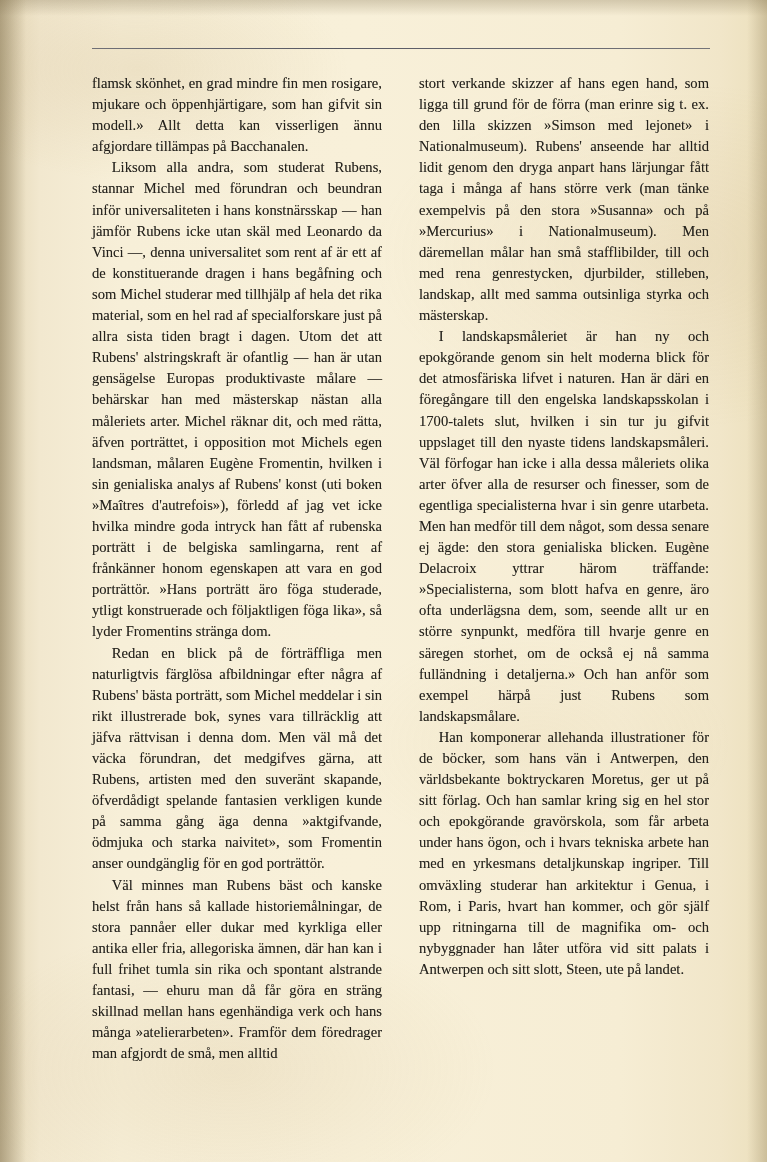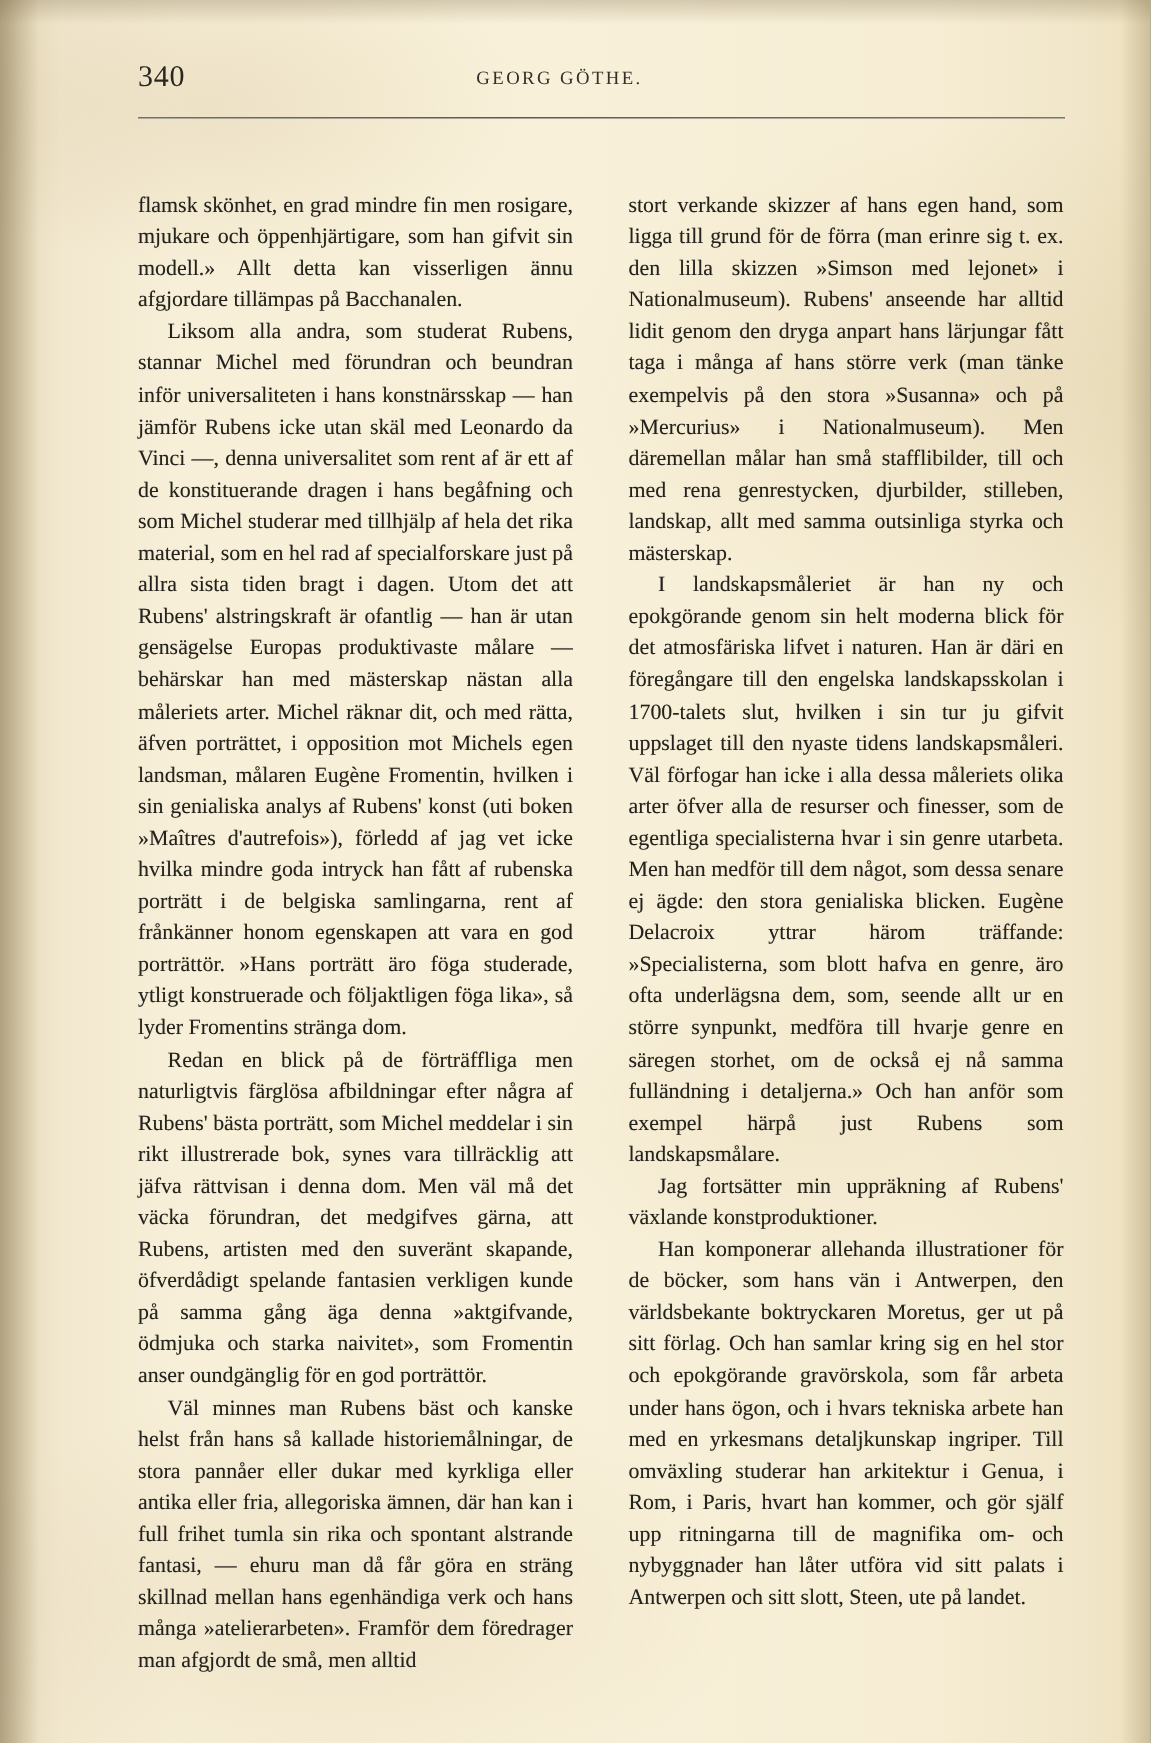--- a/index.html
+++ b/index.html
@@ -104,21 +104,20 @@
   }
 
   
   .columns {
     display: flex;
     gap: 37px;
     margin-top: 24px;
   }
   .col {
     width: 290px;
-    margin-top: 24px;
   }
   .col p {
     margin: 0;
     font-size: 14.6px;
     line-height: 21.1px;
     text-align: justify;
     text-justify: inter-word;
     color: #24221d;
     -webkit-font-smoothing: antialiased;
   }
@@ -135,35 +134,30 @@
 <body>
 
 <div class="page">
   <div class="paper-grain"></div>
   <div class="edge-shadow-top"></div>
   <div class="edge-shadow-left"></div>
   <div class="edge-shadow-right"></div>
 
   <div class="content">
 
-    <div class="running-head">
-      <div class="folio">340</div>
-      <div class="head-title">GEORG GÖTHE.</div>
-    </div>
     <div class="head-rule"></div>
 
     <div class="columns">
       <div class="col" id="col-left">
           <p class="cont">flamsk skönhet, en grad mindre fin men rosigare, mjukare och öppenhjärtigare, som han gifvit sin modell.» Allt detta kan visserligen ännu afgjordare tillämpas på Bacchanalen.</p>
           <p class="indent">Liksom alla andra, som studerat Rubens, stannar Michel med förundran och beundran inför universaliteten i hans konstnärsskap — han jämför Rubens icke utan skäl med Leonardo da Vinci —, denna universalitet som rent af är ett af de konstituerande dragen i hans begåfning och som Michel studerar med tillhjälp af hela det rika material, som en hel rad af specialforskare just på allra sista tiden bragt i dagen. Utom det att Rubens' alstringskraft är ofantlig — han är utan gensägelse Europas produktivaste målare — behärskar han med mästerskap nästan alla måleriets arter. Michel räknar dit, och med rätta, äfven porträttet, i opposition mot Michels egen landsman, målaren Eugène Fromentin, hvilken i sin genialiska analys af Rubens' konst (uti boken »Maîtres d'autrefois»), förledd af jag vet icke hvilka mindre goda intryck han fått af rubenska porträtt i de belgiska samlingarna, rent af frånkänner honom egenskapen att vara en god porträttör. »Hans porträtt äro föga studerade, ytligt konstruerade och följaktligen föga lika», så lyder Fromentins stränga dom.</p>
           <p class="indent">Redan en blick på de förträffliga men naturligtvis färglösa afbildningar efter några af Rubens' bästa porträtt, som Michel meddelar i sin rikt illustrerade bok, synes vara tillräcklig att jäfva rättvisan i denna dom. Men väl må det väcka förundran, det medgifves gärna, att Rubens, artisten med den suveränt skapande, öfverdådigt spelande fantasien verkligen kunde på samma gång äga denna »aktgifvande, ödmjuka och starka naivitet», som Fromentin anser oundgänglig för en god porträttör.</p>
           <p class="indent">Väl minnes man Rubens bäst och kanske helst från hans så kallade historiemålningar, de stora pannåer eller dukar med kyrkliga eller antika eller fria, allegoriska ämnen, där han kan i full frihet tumla sin rika och spontant alstrande fantasi, — ehuru man då får göra en sträng skillnad mellan hans egenhändiga verk och hans många »atelierarbeten». Framför dem föredrager man afgjordt de små, men alltid</p>
         </div>
       <div class="col" id="col-right">
           <p class="cont">stort verkande skizzer af hans egen hand, som ligga till grund för de förra (man erinre sig t. ex. den lilla skizzen »Simson med lejonet» i Nationalmuseum). Rubens' anseende har alltid lidit genom den dryga anpart hans lärjungar fått taga i många af hans större verk (man tänke exempelvis på den stora »Susanna» och på »Mercurius» i Nationalmuseum). Men däremellan målar han små stafflibilder, till och med rena genrestycken, djurbilder, stilleben, landskap, allt med samma outsinliga styrka och mästerskap.</p>
           <p class="indent">I landskapsmåleriet är han ny och epokgörande genom sin helt moderna blick för det atmosfäriska lifvet i naturen. Han är däri en föregångare till den engelska landskapsskolan i 1700-talets slut, hvilken i sin tur ju gifvit uppslaget till den nyaste tidens landskapsmåleri. Väl förfogar han icke i alla dessa måleriets olika arter öfver alla de resurser och finesser, som de egentliga specialisterna hvar i sin genre utarbeta. Men han medför till dem något, som dessa senare ej ägde: den stora genialiska blicken. Eugène Delacroix yttrar härom träffande: »Specialisterna, som blott hafva en genre, äro ofta underlägsna dem, som, seende allt ur en större synpunkt, medföra till hvarje genre en säregen storhet, om de också ej nå samma fulländning i detaljerna.» Och han anför som exempel härpå just Rubens som landskapsmålare.</p>
-          <p class="indent">Jag fortsätter min uppräkning af Rubens' växlande konstproduktioner.</p>
           <p class="indent">Han komponerar allehanda illustrationer för de böcker, som hans vän i Antwerpen, den världsbekante boktryckaren Moretus, ger ut på sitt förlag. Och han samlar kring sig en hel stor och epokgörande gravörskola, som får arbeta under hans ögon, och i hvars tekniska arbete han med en yrkesmans detaljkunskap ingriper. Till omväxling studerar han arkitektur i Genua, i Rom, i Paris, hvart han kommer, och gör själf upp ritningarna till de magnifika om- och nybyggnader han låter utföra vid sitt palats i Antwerpen och sitt slott, Steen, ute på landet.</p>
         </div>
     </div>
 
   </div>
 </div>
 
 </body></html>

